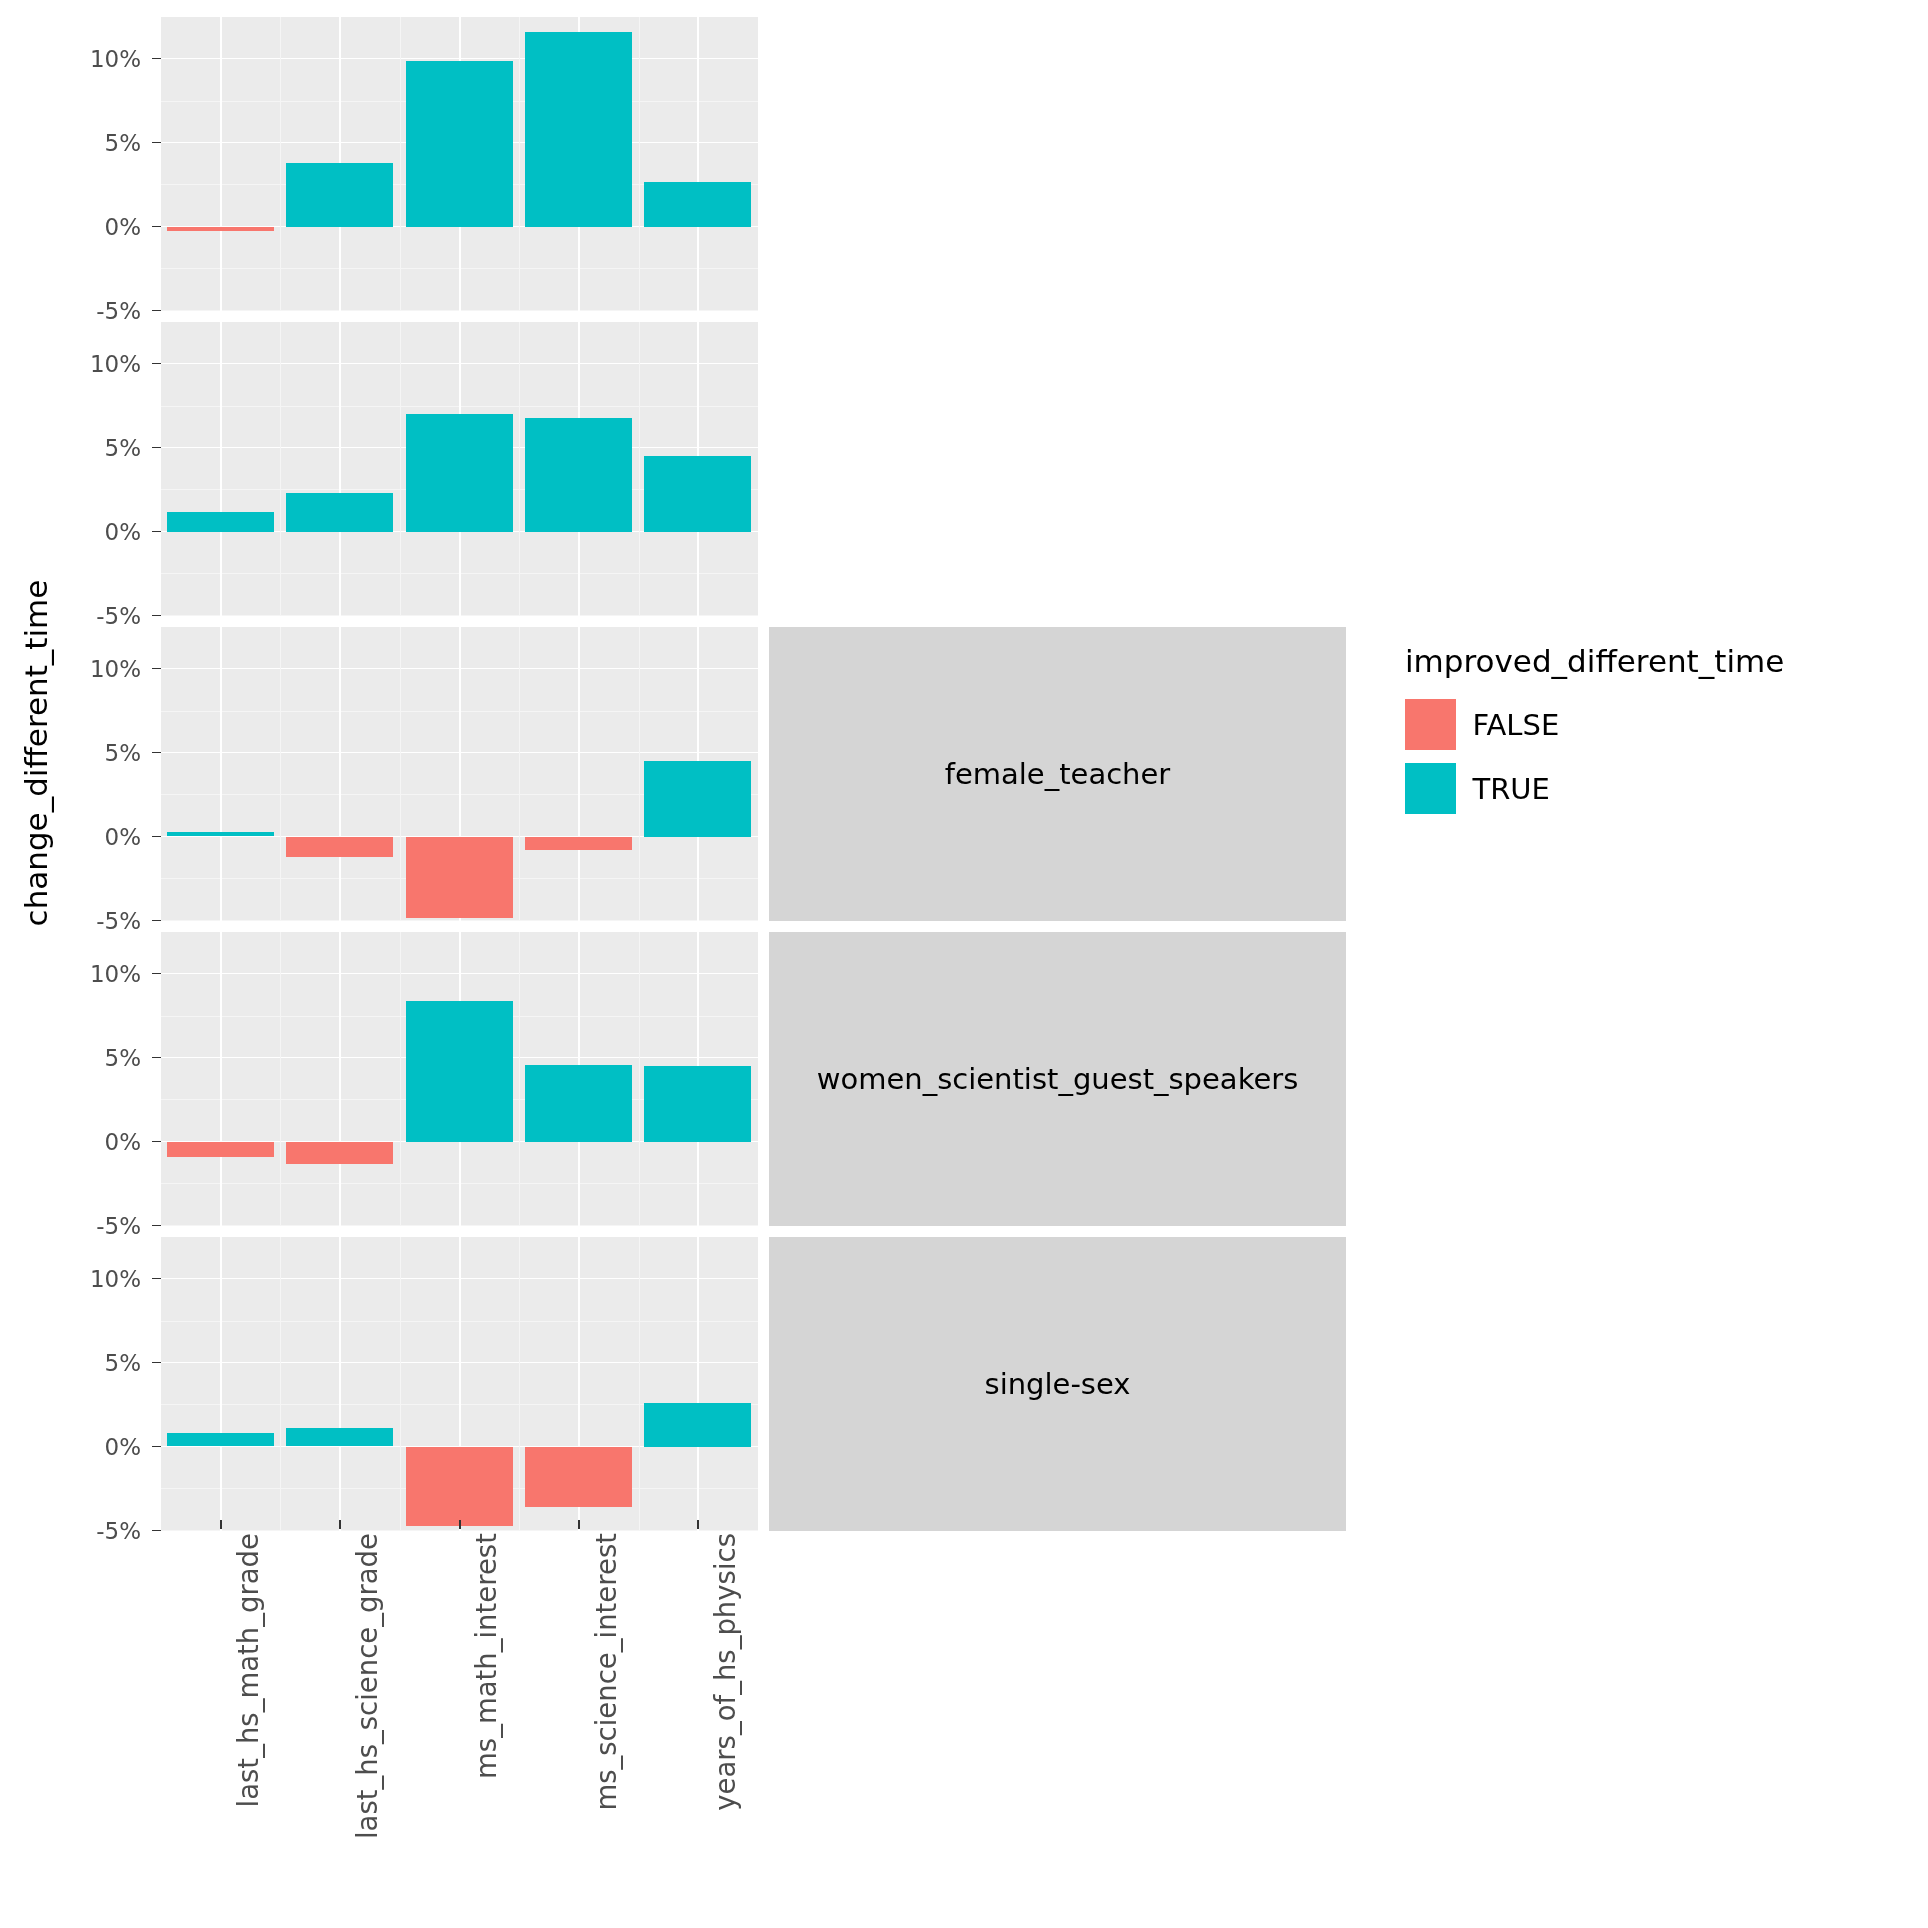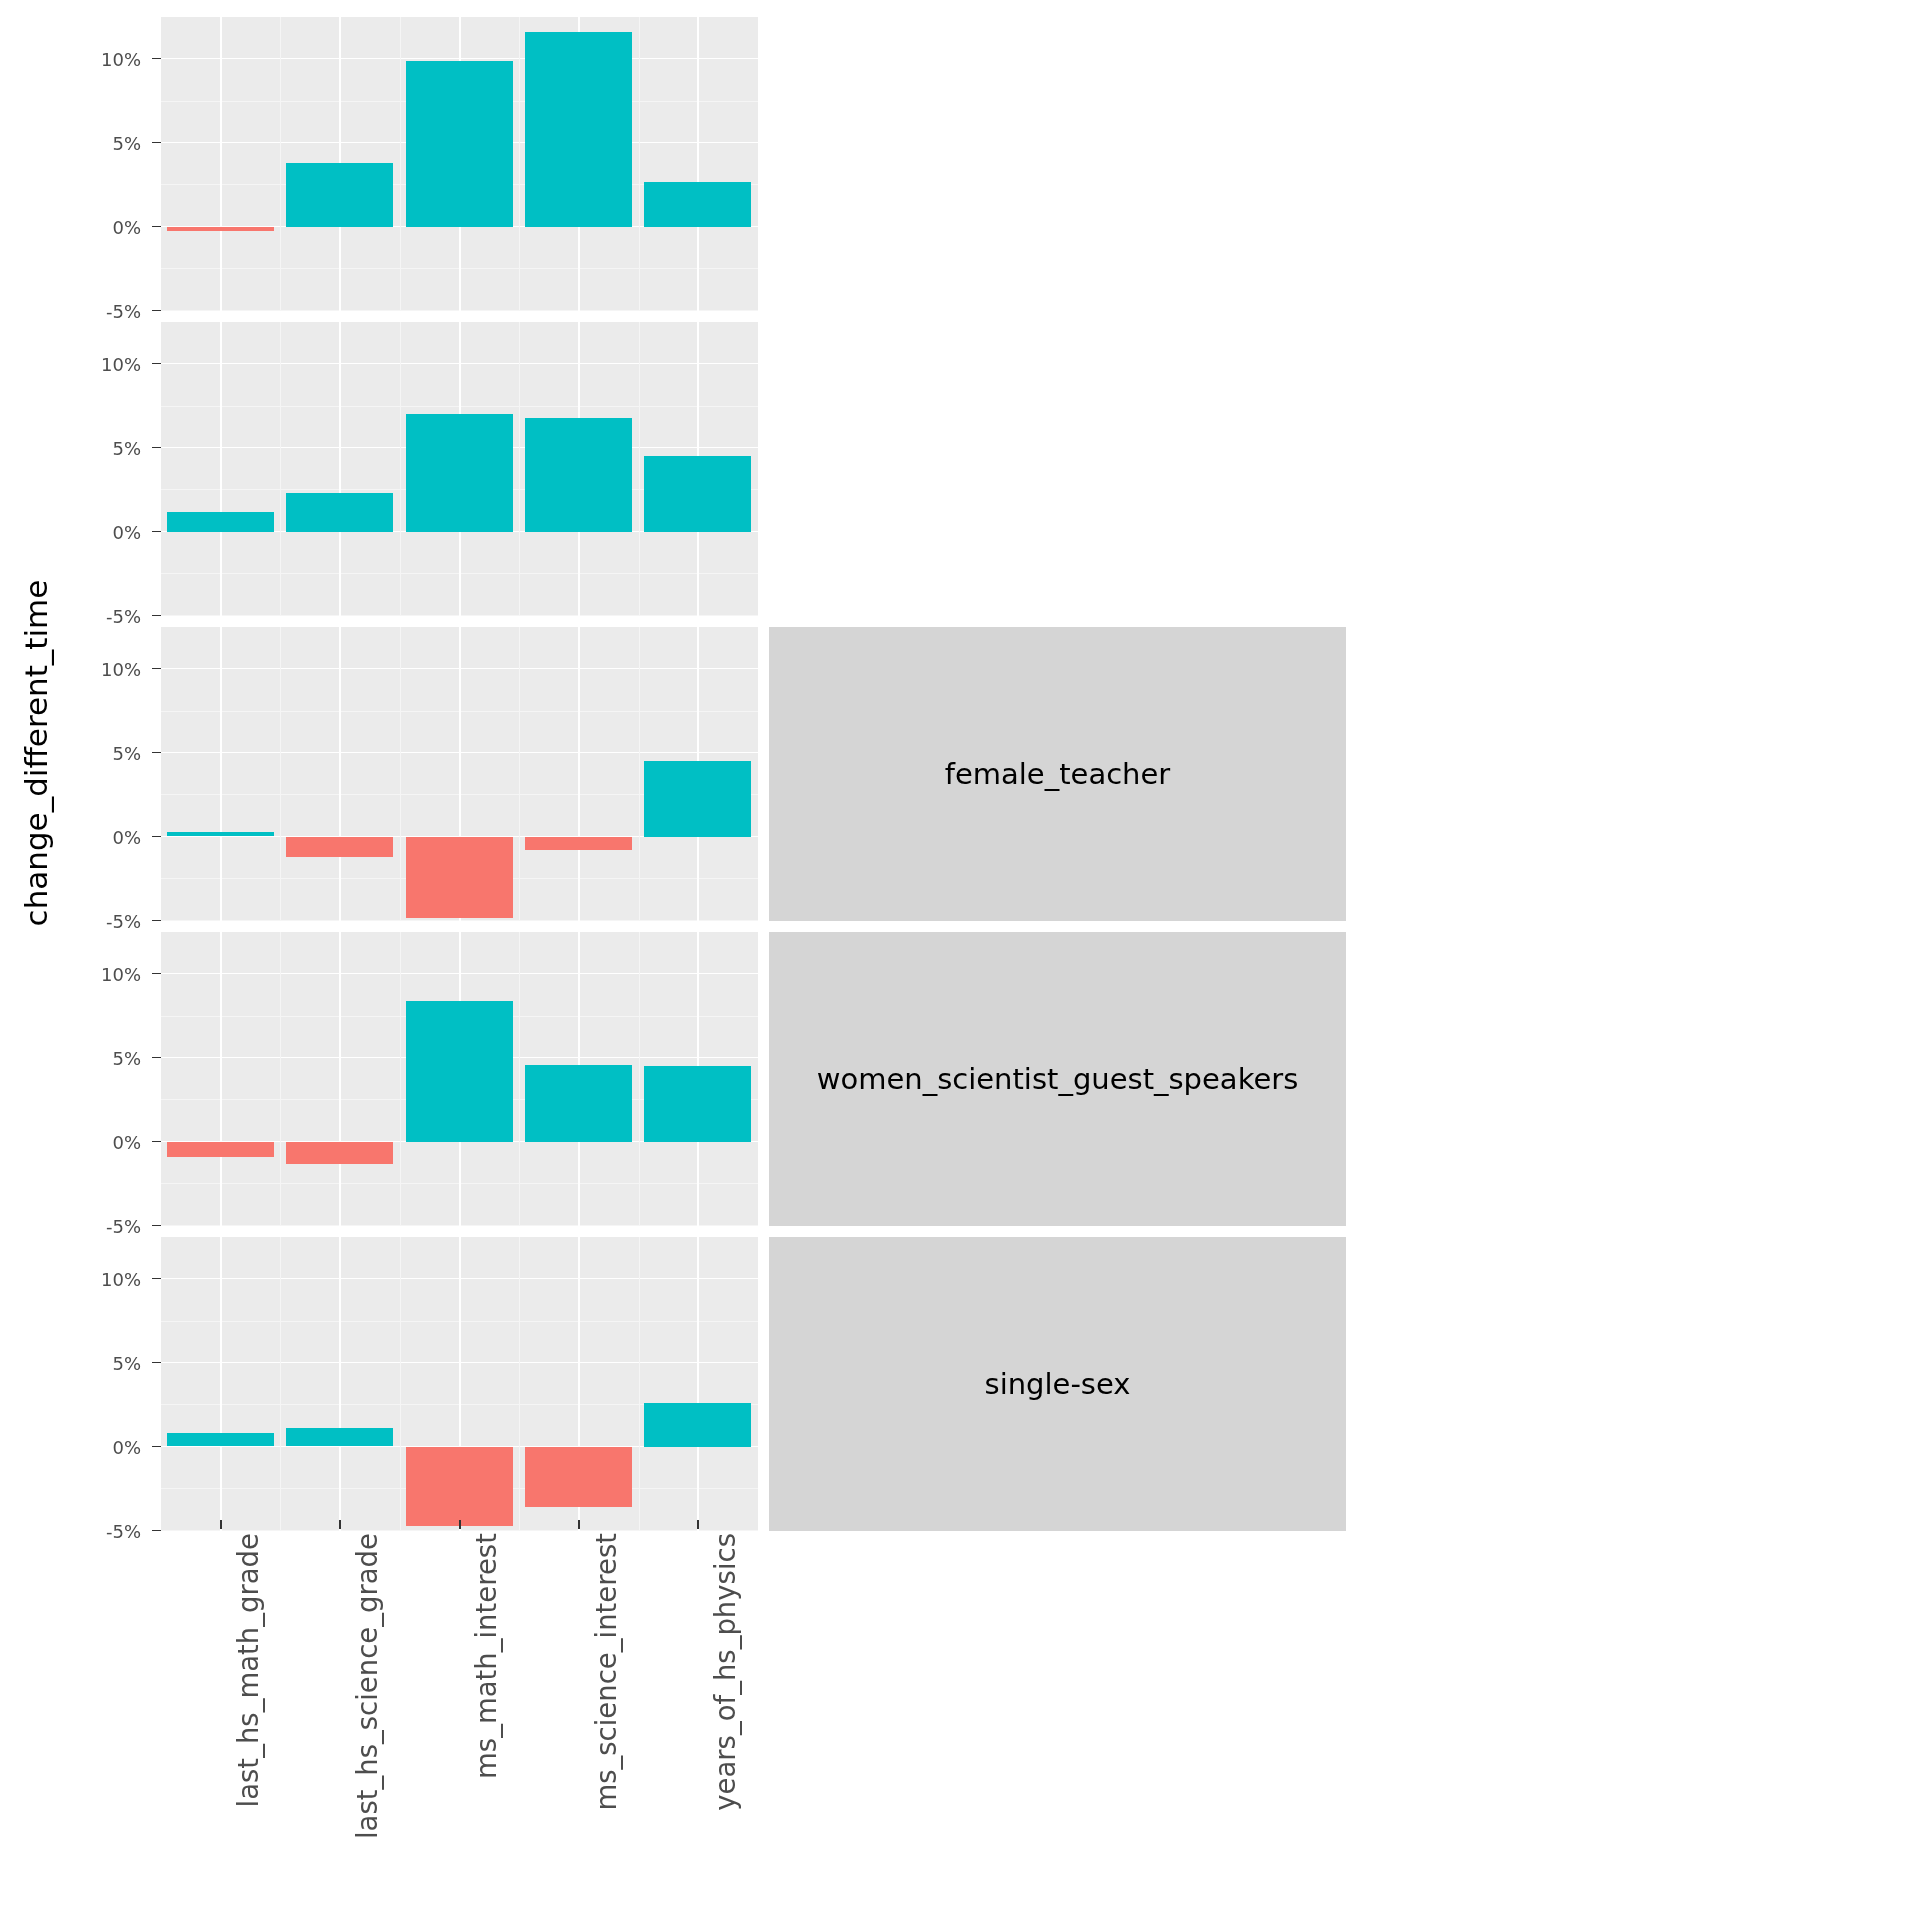--- a/index.html
+++ b/index.html
@@ -122,21 +122,21 @@
   .bar {
     position: absolute;
   }
 
   
   .ytick-label {
     position: absolute;
     right: 0;
     width: 129px;
     text-align: right;
-    font-size: 18px;
+    font-size: 23px;
     color: #4d4d4d;
     transform: translateY(-50%);
   }
   .ytick-mark {
     position: absolute;
     width: 9.2px;
     height: 1.8px;
     background: #333;
   }
   .yaxis-col {
@@ -416,15 +416,28 @@
       <div class="xtick-label" style="left: 190px;">last_hs_science_grade</div>
       <div class="xtick-mark" style="left: 298px;"></div>
       <div class="xtick-label" style="left: 309px;">ms_math_interest</div>
       <div class="xtick-mark" style="left: 417px;"></div>
       <div class="xtick-label" style="left: 429px;">ms_science_interest</div>
       <div class="xtick-mark" style="left: 536px;"></div>
       <div class="xtick-label" style="left: 548px;">years_of_hs_physics</div>
     </div>
 
 
+  <div class="legend">
+    <div class="legend-title">improved_different_time</div>
+    <div id="legend-items">
+        <div class="legend-item">
+          <div class="legend-key" style="background: rgb(248, 118, 109);"></div>
+          <div class="legend-label">FALSE</div>
+        </div>
+        <div class="legend-item">
+          <div class="legend-key" style="background: rgb(0, 191, 196);"></div>
+          <div class="legend-label">TRUE</div>
+        </div>
+      </div>
+  </div>
 
 </div>
 
 
 </body></html>

